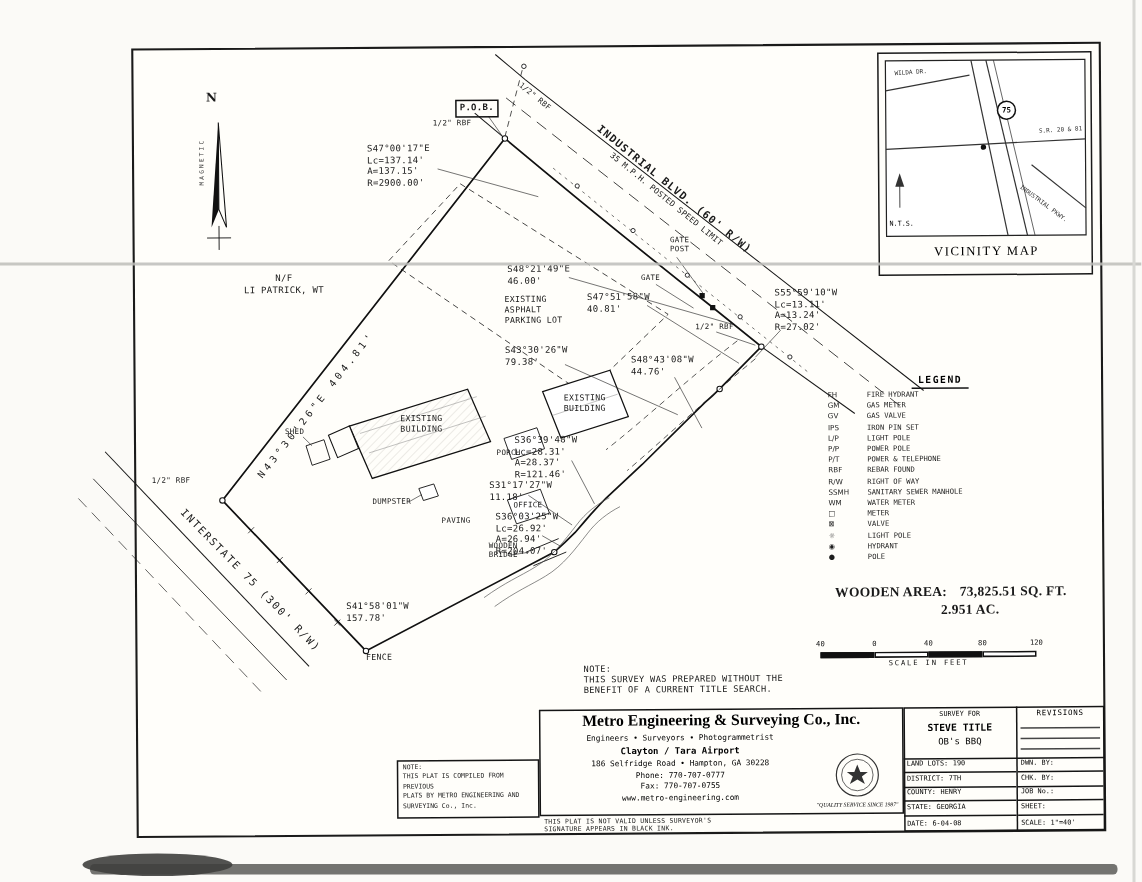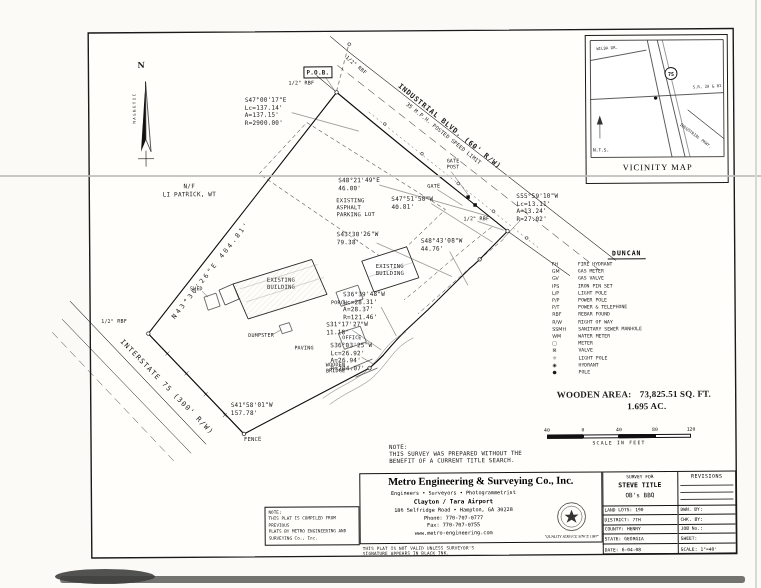--- a/index.html
+++ b/index.html
@@ -189,24 +189,24 @@
 
     <div class="lbl" style="left:290px;top:79px;font-size:5px;">1/2" RBF</div>
     <div class="lbl" style="left:101px;top:316px;font-size:5px;">1/2" RBF</div>
     <div class="lbl" style="left:464px;top:216px;font-size:5px;">1/2" RBF</div>
     <div class="lbl" style="left:350px;top:54px;transform:rotate(40deg);transform-origin:0 0;font-size:5px;white-space:nowrap;">1/2" RBF</div>
 
     <div class="lbl serif" style="left:556px;top:391px;font-size:9px;font-weight:bold;white-space:nowrap;">
       <span>WOODEN AREA:</span>
       <span style="margin-left:6px;">73,825.51 SQ. FT.</span>
     </div>
-    <div class="lbl serif c" style="left:600px;top:403px;width:92px;font-size:9px;font-weight:bold;">1.695 AC.</div>
+    <div class="lbl serif c" style="left:600px;top:403px;width:92px;font-size:9px;font-weight:bold;">2.951 AC.</div>
 
     <div id="legend">
-      <div class="ttl"><span>DUNCAN</span></div>
+      <div class="ttl"><span>LEGEND</span></div>
       <div class="lg-row">
           <span class="ab">FH</span>
           <span>FIRE HYDRANT</span>
         </div>
       <div class="lg-row">
           <span class="ab">GM</span>
           <span>GAS METER</span>
         </div>
       <div class="lg-row">
           <span class="ab">GV</span>

